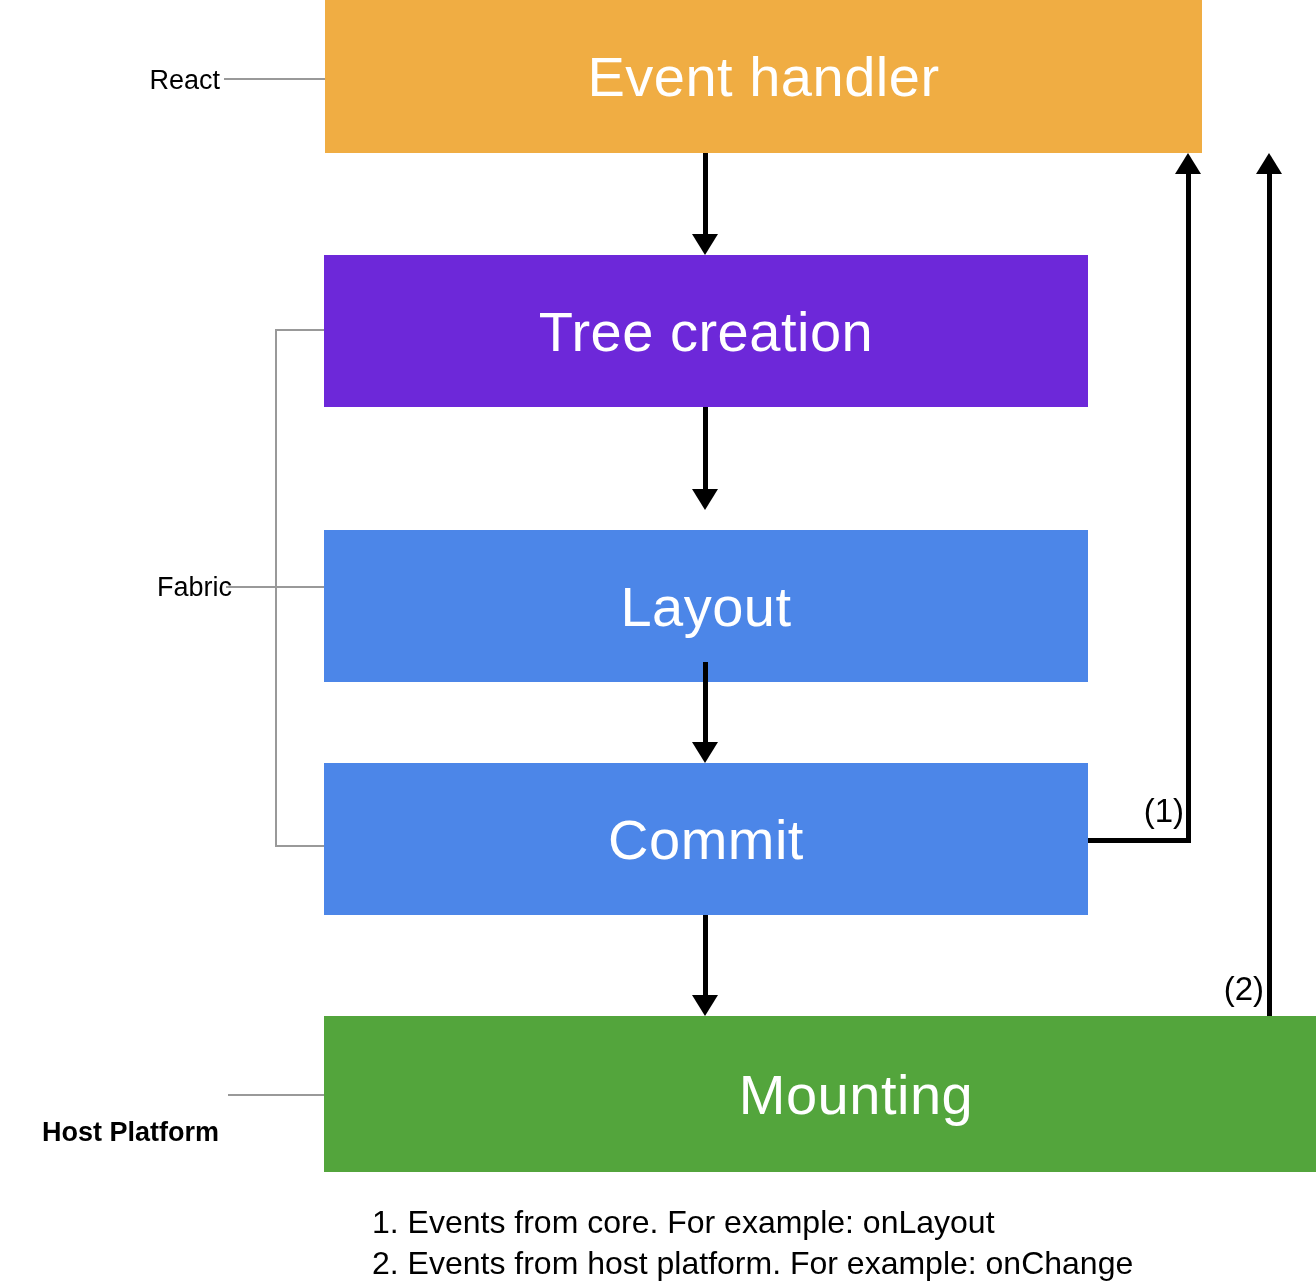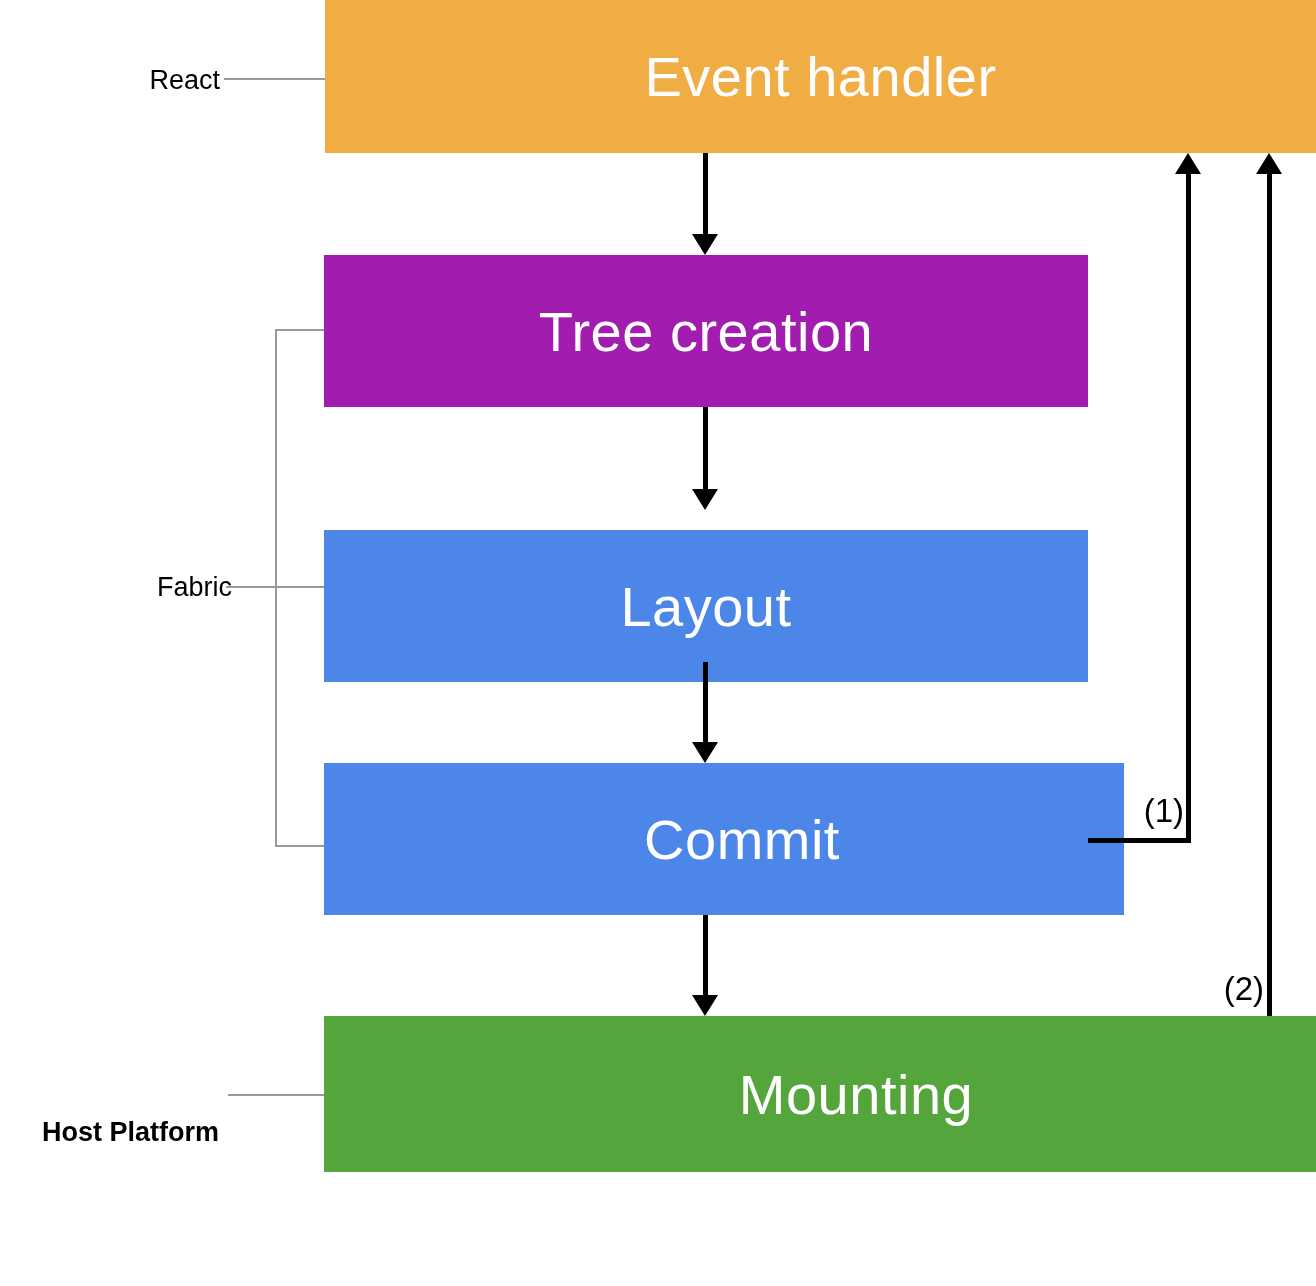--- a/index.html
+++ b/index.html
@@ -15,21 +15,21 @@
     position: absolute;
     display: flex;
     align-items: center;
     justify-content: center;
     color: #ffffff;
     font-size: 56px;
     font-weight: 400;
     letter-spacing: 0.5px;
     white-space: nowrap;
   }
-  .node-event-handler { left: 325px; top: 0;      width: 991px; height: 153px; }
+  .node-event-handler { left: 325px; top: 0;      width: 877px; height: 153px; }
   .node-tree-creation { left: 324px; top: 255px;  width: 764px; height: 152px; }
   .node-layout        { left: 324px; top: 510px;  width: 764px; height: 152px; }
   .node-commit        { left: 324px; top: 763px;  width: 764px; height: 152px; }
   .node-mounting      { left: 324px; top: 1016px; width: 992px; height: 156px; }
 
   .lane-label {
     position: absolute;
     color: #000000;
     font-size: 27px;
     line-height: 38px;
@@ -103,27 +103,27 @@
   }
 </style>
 </head>
 <body>
 
 <div id="canvas">
 
   <div class="node node-event-handler" style="background-color: rgb(240, 173, 67);">
     <span>Event handler</span>
   </div>
-  <div class="node node-tree-creation" style="background-color: #a21caf;">
+  <div class="node node-tree-creation" style="background-color: #6d28d9;">
     <span>Tree creation</span>
   </div>
   <div class="node node-layout" style="background-color: rgb(76, 134, 232); margin-top: 20px;">
     <span>Layout</span>
   </div>
-  <div class="node node-commit" style="background-color: rgb(76, 134, 232); padding-left: 36px;">
+  <div class="node node-commit" style="background-color: rgb(76, 134, 232);">
     <span>Commit</span>
   </div>
   <div class="node node-mounting" style="background-color: rgb(83, 165, 60); padding-left: 36px;">
     <span>Mounting</span>
   </div>
 
   <div class="lane-label lane-label-react">React</div>
   <div class="lane-label lane-label-fabric">Fabric</div>
   <div class="lane-label lane-label-host-platform">Host Platform</div>
 
@@ -147,14 +147,18 @@
   <div class="arrow-line-h u1-horiz"></div>
   <div class="arrow-line u1-line"></div>
   <div class="arrow-head-up u1-head"></div>
 
   <div class="arrow-line u2-line"></div>
   <div class="arrow-head-up u2-head"></div>
 
   <div class="edge-label edge-label-1">(1)</div>
   <div class="edge-label edge-label-2">(2)</div>
 
+  <div class="footnotes">
+    <div>1. Events from core. For example: onLayout</div>
+    <div>2. Events from host platform. For example: onChange</div>
+  </div>
 
 </div>
 
 </body></html>

